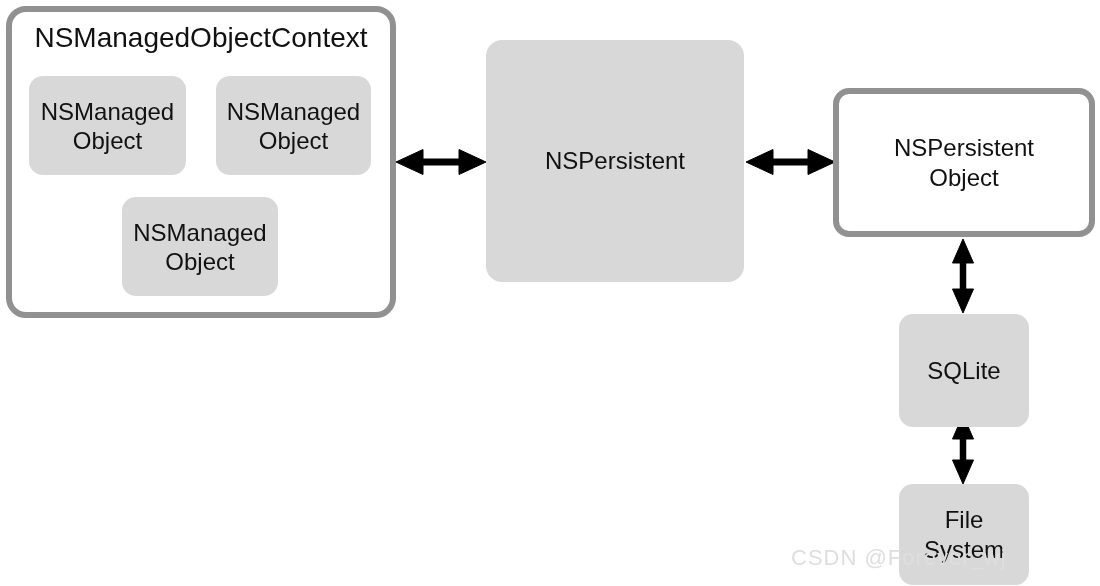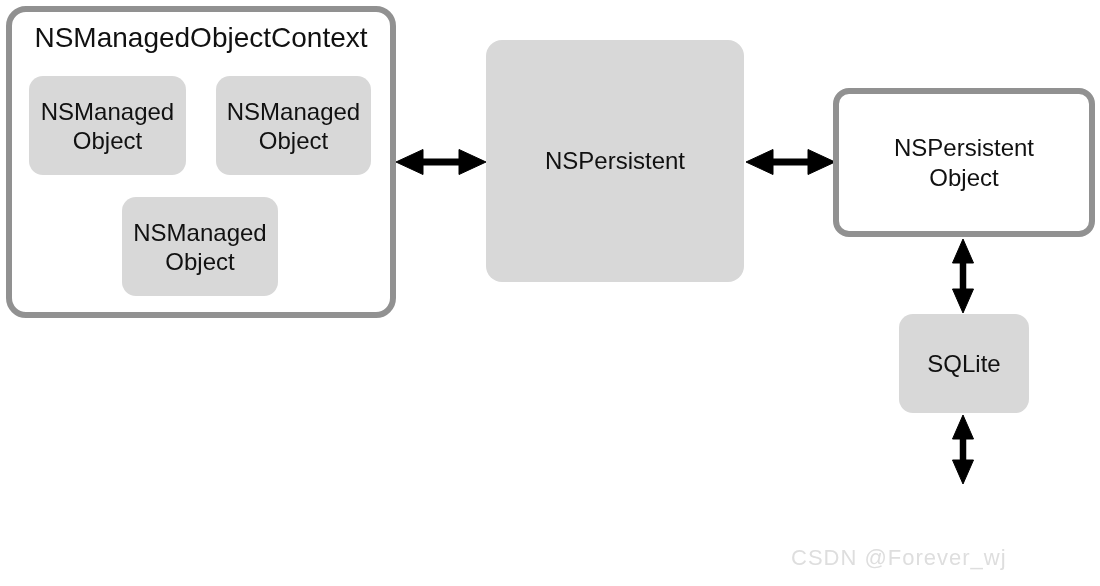--- a/index.html
+++ b/index.html
@@ -76,21 +76,21 @@
 
   .coordinator-box {
     left: 486px; top: 40px; width: 258px; height: 242px;
     border-radius: 16px;
   }
   .store-box {
     left: 833px; top: 88px; width: 262px; height: 149px;
     border-radius: 16px;
   }
   .sqlite-box {
-    left: 899px; top: 314px; width: 130px; height: 99px;
+    left: 899px; top: 314px; width: 130px; height: 113px;
   }
   .fs-box {
     left: 899px; top: 484px; width: 130px; height: 101px;
   }
   .arrow-layer {
     position: absolute;
     left: 0; top: 0;
     width: 1100px;
     height: 586px;
     pointer-events: none;
@@ -163,16 +163,20 @@
 
   <div class="node outlined store-box">
     <span>NSPersistent</span>
     <span>Object</span>
   </div>
 
   <div class="node gray-fill sqlite-box">
     <span>SQLite</span>
   </div>
 
+  <div class="node gray-fill fs-box">
+    <span>File</span>
+    <span>System</span>
+  </div>
 
   <div class="watermark">CSDN @Forever_wj</div>
 
 </div>
 
 </body></html>

